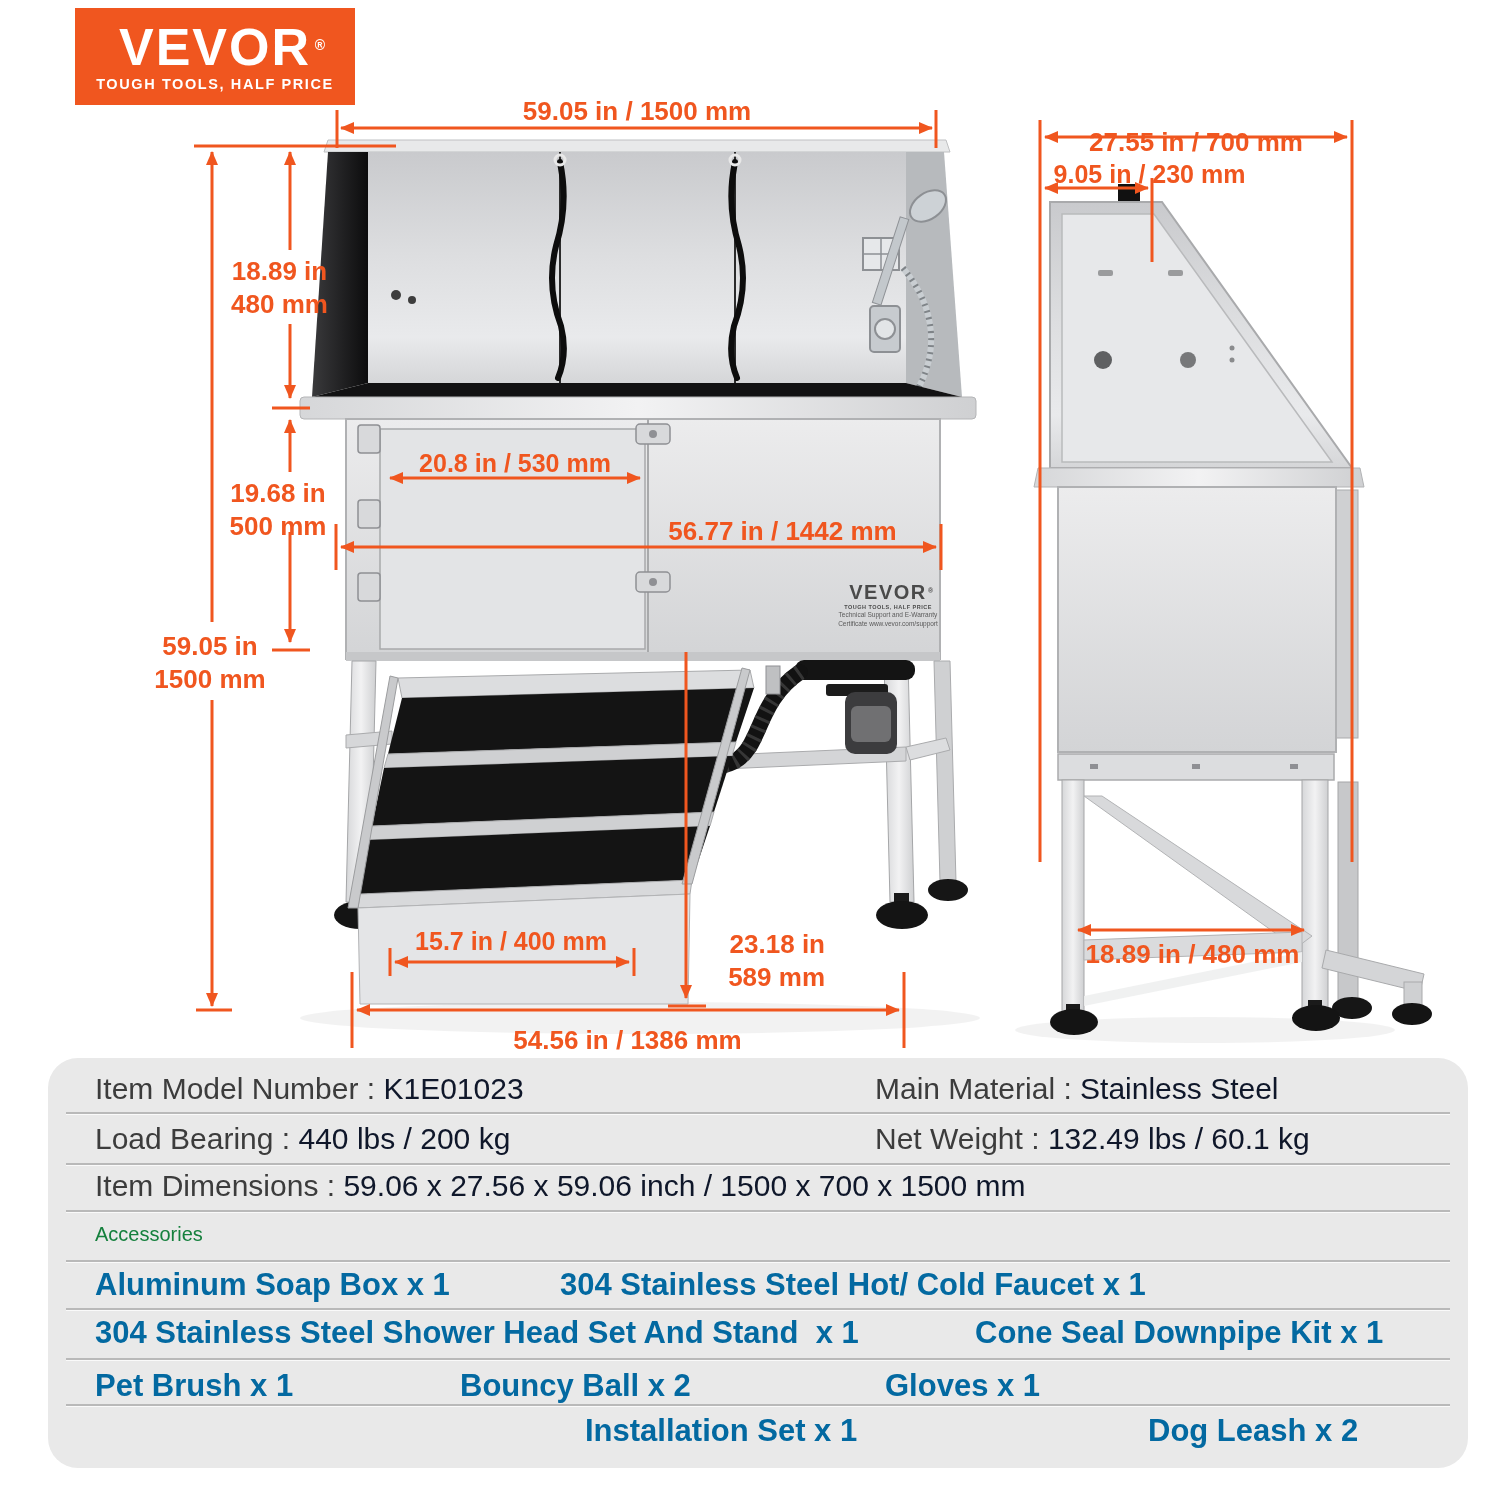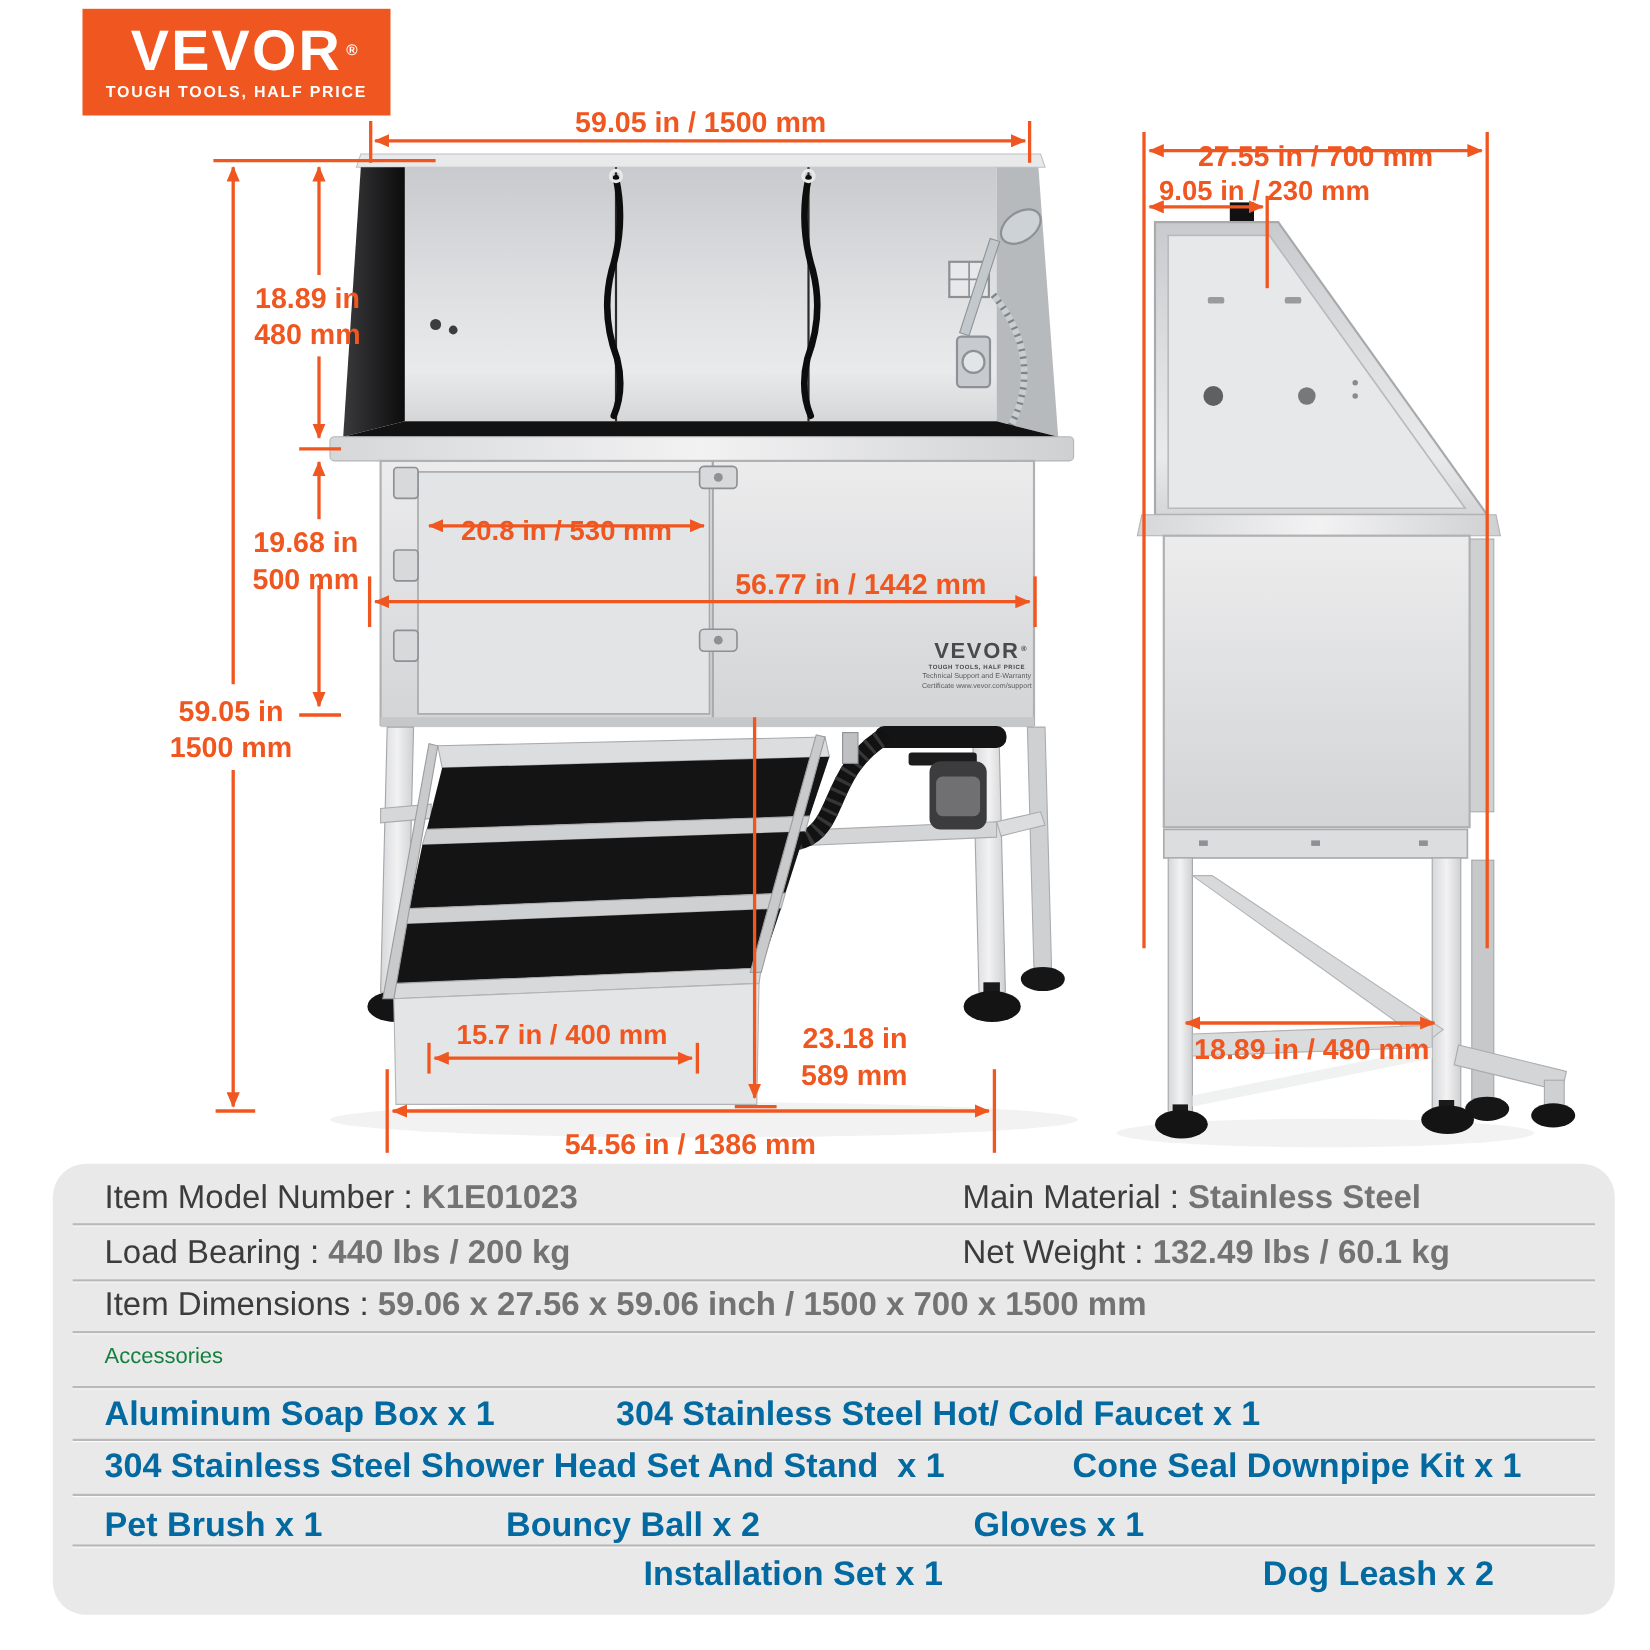--- a/index.html
+++ b/index.html
@@ -18,21 +18,21 @@
   .dim.small{font-size:25px;}
   
   .tublabel{left:836px;top:582px;width:104px;text-align:center;color:#4a4a4a;}
   .tublabel .b{font-size:20px;font-weight:900;letter-spacing:1.5px;line-height:20px;position:relative;display:inline-block;}
   .tublabel .r{font-size:7px;position:absolute;top:-1px;right:-8px;}
   .tublabel .t{font-size:5.5px;font-weight:700;letter-spacing:.5px;line-height:8px;}
   .tublabel .s{font-size:6.5px;line-height:8.5px;color:#5a5a5a;}
   
   .panel{left:48px;top:1058px;width:1420px;height:410px;background:#e9e9e9;border-radius:30px;}
   .spec-cell{position:absolute;transform:translateY(-50%);font-size:30px;color:#3c3c3c;white-space:pre;}
-  .spec-cell .val{color:#737373;font-weight:700;}
+  .spec-cell .val{color:#0f172a;font-weight:400;}
   .acc{position:absolute;transform:translateY(-50%);font-size:31px;color:#0369a1;font-weight:700;white-space:pre;}
   .acct{position:absolute;transform:translateY(-50%);font-size:20px;color:#15803d;white-space:pre;}
   .divider{position:absolute;left:18px;width:1384px;height:2px;background:#b9b9b9;
            box-shadow:0 1px 0 #fafafa;}
 </style>
 </head>
 <body>
 
 <div id="stage">
 
@@ -256,21 +256,21 @@
     <div>480 mm</div>
   </div>
   <div class="abs dim" style="left:218px;top:477px;width:120px;">
     <div>19.68 in</div>
     <div>500 mm</div>
   </div>
   <div class="abs dim" style="left:145px;top:630px;width:130px;">
     <div>59.05 in</div>
     <div>1500 mm</div>
   </div>
-  <div class="abs dim small" style="left:386px;top:467px;width:258px;">20.8 in / 530 mm</div>
+  <div class="abs dim small" style="left:386px;top:447px;width:258px;">20.8 in / 530 mm</div>
   <div class="abs dim" style="left:625px;top:515px;width:315px;">56.77 in / 1442 mm</div>
   <div class="abs dim small" style="left:382px;top:925px;width:258px;">15.7 in / 400 mm</div>
   <div class="abs dim" style="left:700px;top:928px;width:125px;text-align:right;">
     <div>23.18 in</div>
     <div>589 mm</div>
   </div>
   <div class="abs dim" style="left:470px;top:1024px;width:315px;">54.56 in / 1386 mm</div>
 
   <div class="abs dim" style="left:1046px;top:102px;width:300px;margin-top:24px;">27.55 in / 700 mm</div>
   <div class="abs dim small" style="left:1042px;top:158px;width:215px;">9.05 in / 230 mm</div>

